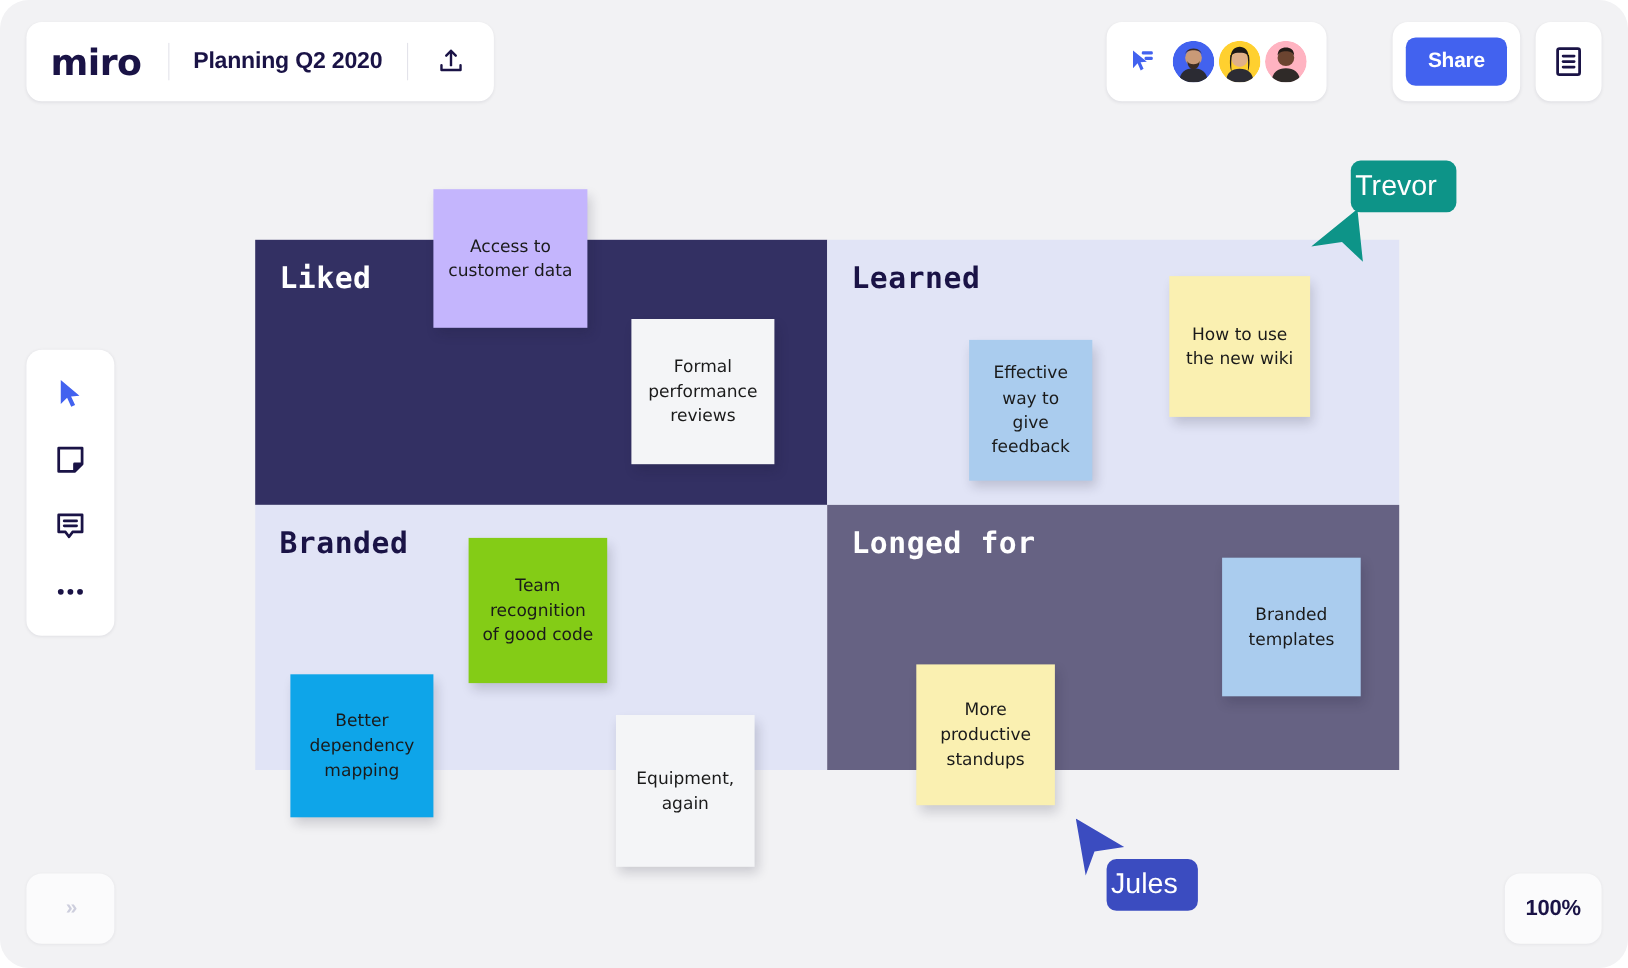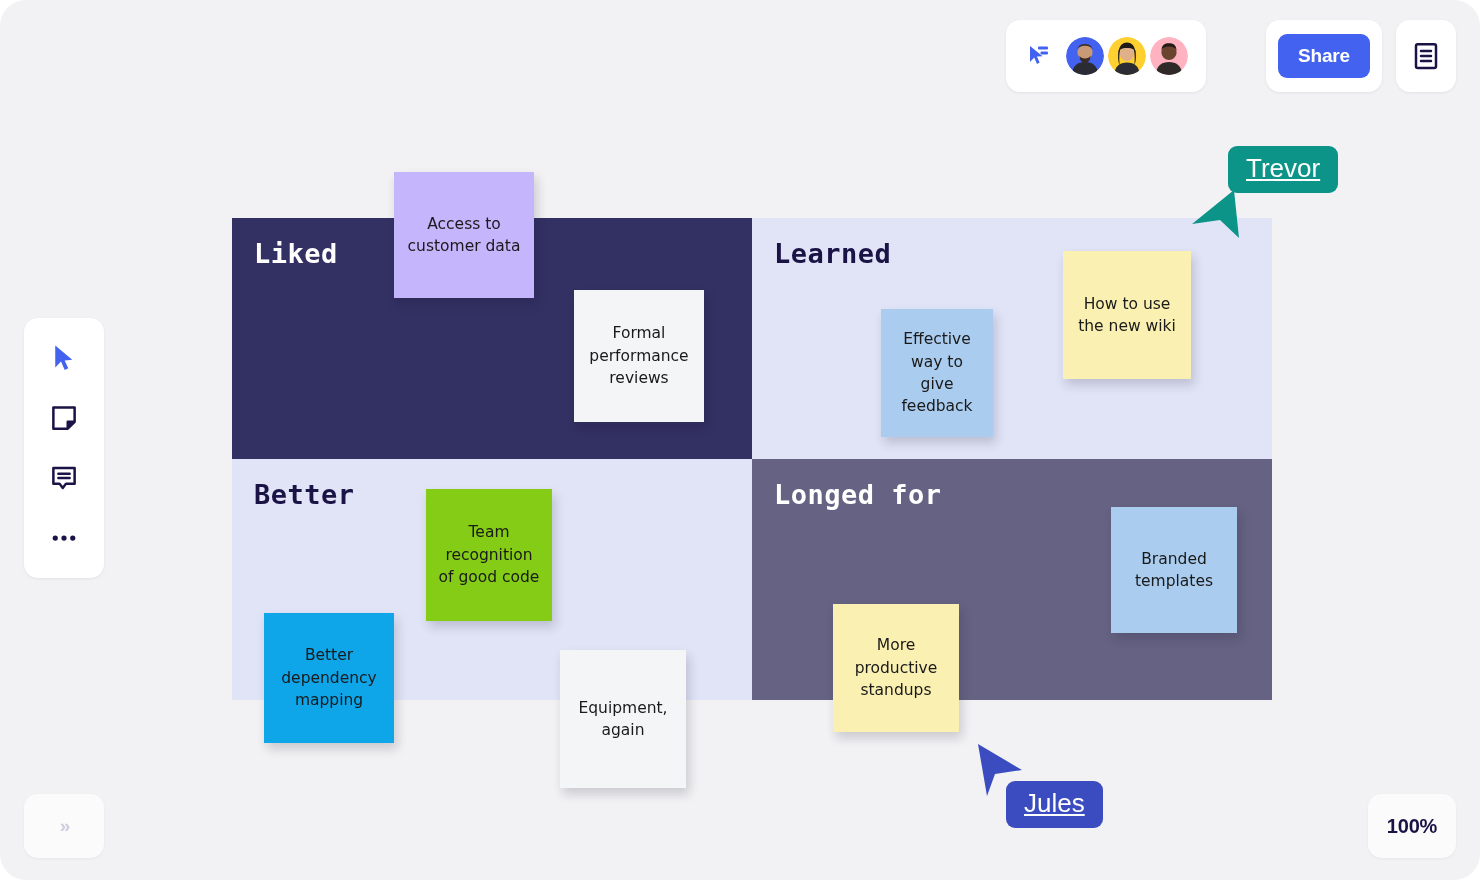--- a/index.html
+++ b/index.html
@@ -272,46 +272,45 @@
   .note-blue   { background: #aaccee; }
   .note-white  { background: #f4f5f7; }
 
   
   .cursor-label {
     position: absolute;
     border-radius: 9px;
     color: #ffffff;
     font-size: 26px;
     font-weight: 400;
-    padding: 8px 18px 10px 18px;
+    padding: 8px 18px 10px 4px;
     font-family: "Liberation Sans", sans-serif;
     white-space: nowrap;
     line-height: 1.1;
     box-sizing: border-box;
-    text-decoration: underline;
   }
   .cursor-arrow {
     position: absolute;
     pointer-events: none;
   }
 </style>
 </head>
 <body>
 
 <div id="app">
 
   <div class="board">
     <div class="quad quad-q1">
       <div class="quad-title title-light">Liked</div>
     </div>
     <div class="quad quad-q2">
       <div class="quad-title title-dark">Learned</div>
     </div>
     <div class="quad quad-q3">
-      <div class="quad-title title-dark">Better</div>
+      <div class="quad-title title-dark">Branded</div>
     </div>
     <div class="quad quad-q4">
       <div class="quad-title title-light">Longed for</div>
     </div>
   </div>
 
   <div id="notes-layer">
       <div class="note note-yellow" style="left: 394px; top: 172px; width: 140px; height: 126px; background: #c4b5fd;">
         <span>Access to customer data</span>
       </div>
@@ -345,20 +344,33 @@
       <div class="cursor-arrow" style="left: 1192px; top: 190px;"><svg width="56" height="56" viewBox="0 0 56 56">
           <polygon points="42,0 0,34 28,30 47,48" fill="#0d9488"></polygon>
         </svg></div>
       <div class="cursor-label" style="left: 1228px; top: 146px; background: rgb(13, 148, 136);">Trevor</div>
       <div class="cursor-arrow" style="left: 978px; top: 744px;"><svg width="56" height="56" viewBox="0 0 56 56">
           <polygon points="0,0 44,26 17,30 9,52" fill="#3b4cc0"></polygon>
         </svg></div>
       <div class="cursor-label" style="left: 1006px; top: 781px; background: rgb(59, 76, 192);">Jules</div>
     </div>
 
+  <div class="header-left">
+    <div class="miro-logo">miro</div>
+    <div class="hdr-divider"></div>
+    <div class="board-title">Planning Q2 2020</div>
+    <div class="hdr-divider"></div>
+    <div class="upload-btn">
+      <svg width="26" height="26" viewBox="0 0 24 24" fill="none" stroke="#1a1346" stroke-width="2" stroke-linecap="round" stroke-linejoin="round">
+        <path d="M12 15V3"></path>
+        <path d="M8 7l4-4 4 4"></path>
+        <path d="M4 15v4h16v-4"></path>
+      </svg>
+    </div>
+  </div>
 
   <div class="header-collab">
     <div class="follow-icon">
       <svg width="26" height="26" viewBox="0 0 26 26" fill="none">
         <path d="M5 3 L5 19 L9.2 14.6 L12 21 L14.6 19.6 L11.9 13.6 L17.6 13.2 Z" fill="#4262ef"></path>
         <rect x="13" y="3.5" width="10" height="3" rx="1.2" fill="#4262ef"></rect>
         <rect x="15.5" y="8.5" width="7.5" height="3" rx="1.2" fill="#4262ef"></rect>
       </svg>
     </div>
     <div class="avatars">

